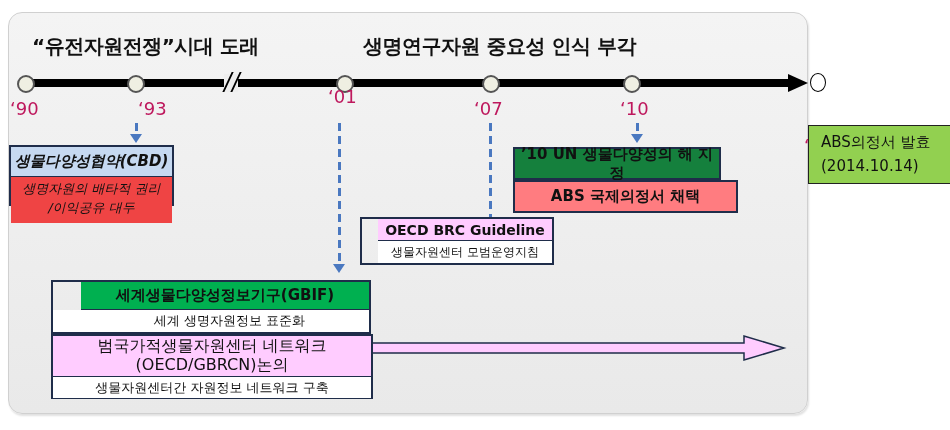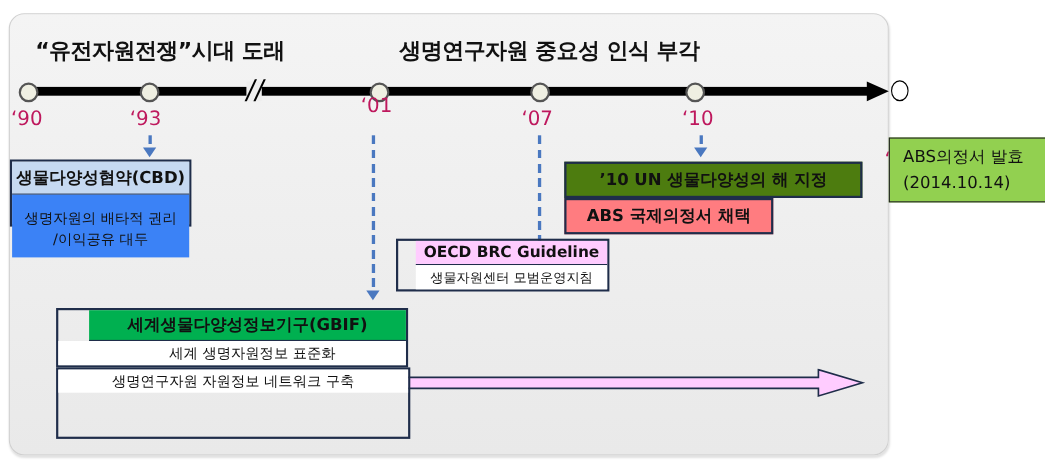--- a/index.html
+++ b/index.html
@@ -36,49 +36,49 @@
 <div class="arrowhead"></div>
 <div class="node-end"></div>
 
 <div class="node" style="left:17px;"></div>
 <div class="node" style="left:127px;"></div>
 <div class="node" style="left:336px;"></div>
 <div class="node" style="left:482px;"></div>
 <div class="node" style="left:623px;"></div>
 
 <div class="year" style="left:10px;top:98px;">‘90</div>
-<div class="year" style="left:118px;top:98px;">‘93</div>
+<div class="year" style="left:138px;top:98px;">‘93</div>
 <div class="year" style="left:328px;top:86px;">‘01</div>
 <div class="year" style="left:474px;top:98px;">‘07</div>
 <div class="year" style="left:620px;top:98px;">‘10</div>
 <div class="year" style="left:804px;top:103px;margin-top:32px;">‘14</div>
 
 <div class="vdash" style="left:135px;top:123px;height:12px;"></div>
 <div class="vhead" style="left:130px;top:134px;"></div>
 
 <div class="vdash" style="left:338px;top:123px;height:140px;"></div>
 <div class="vhead" style="left:333px;top:264px;"></div>
 
 <div class="vdash" style="left:489px;top:123px;height:110px;"></div>
 <div class="vhead" style="left:484px;top:233px;"></div>
 
 <div class="vdash" style="left:636px;top:123px;height:12px;"></div>
 <div class="vhead" style="left:631px;top:134px;"></div>
 
-<div class="box" style="left:9px;top:145px;width:165px;height:61px;">
+<div class="box" style="left:9px;top:145px;width:165px;height:61px;font-style:italic;">
   <div class="cell bold" style="height:30px;background:#c6d9f1;border-bottom:1.5px solid #1f2d4a;font-size:15px;">생물다양성협약(CBD)</div>
-  <div style="background:#3b82f6;height:44px;padding-top:13px;font-size:13px;line-height:19px;">
+  <div style="background:#ef4444;height:44px;padding-top:2px;font-size:13px;line-height:19px;">
     <div>생명자원의 배타적 권리</div>
     <div>/이익공유 대두</div>
   </div>
 </div>
 
-<div class="box cell bold" style="left:513px;top:147px;width:271px;height:33px;background:#4d7c0f;font-size:15px;">’10 UN 생물다양성의 해 지정</div>
+<div class="box cell bold" style="left:513px;top:147px;width:208px;height:33px;background:#15803d;font-size:15px;">’10 UN 생물다양성의 해 지정</div>
 
-<div class="box cell bold" style="left:513px;top:180px;width:190px;height:33px;background:#ff7c80;font-size:15px;">ABS 국제의정서 채택</div>
+<div class="box cell bold" style="left:513px;top:180px;width:225px;height:33px;background:#ff7c80;font-size:15px;">ABS 국제의정서 채택</div>
 
 <div class="box" style="left:808px;top:125px;width:168px;height:59px;background:#92d050;border:1.5px solid #222;text-align:left;padding:4px 0 0 12px;font-size:15px;line-height:24px;">
   <div>ABS의정서 발효</div>
   <div>(2014.10.14)</div>
 </div>
 
 <div class="box" style="left:360px;top:217px;width:194px;height:48px;padding-left:16px;">
   <div class="cell bold" style="height:22px;background:#ffccff;border-bottom:1.5px solid #1f2d4a;font-size:14px;">OECD BRC Guideline</div>
   <div class="cell" style="height:22px;background:#fff;font-size:12px;">생물자원센터 모범운영지침</div>
 </div>
@@ -86,14 +86,18 @@
 <svg class="pink-arrow" style="left:360px;top:335px;" width="430" height="30" viewBox="0 0 430 30">
   <polygon points="0,8 384,8 384,1 424,13 384,25 384,18 0,18" fill="#ffccff" stroke="#1f2d4a" stroke-width="1.5"></polygon>
 </svg>
 
 <div class="box" style="left:51px;top:280px;width:320px;height:54px;">
   <div class="cell bold" style="height:28px;background:#00b050;border-bottom:1.5px solid #1f2d4a;font-size:15px;margin-left:28px;">세계생물다양성정보기구(GBIF)</div>
   <div class="cell" style="height:22px;background:#fff;font-size:13px;padding-left:37px;">세계 생명자원정보 표준화</div>
 </div>
 
 <div class="box" style="left:51px;top:334px;width:322px;height:65px;">
-  <div class="cell" style="height:21px;background:#fff;font-size:13px;">생명연구자원 자원정보 네트워크 구축</div>
+  <div style="height:40px;background:#ffccff;border-bottom:1.5px solid #1f2d4a;font-size:16px;line-height:19px;">
+    <div>범국가적생물자원센터 네트워크</div>
+    <div>(OECD/GBRCN)논의</div>
+  </div>
+  <div class="cell" style="height:21px;background:#fff;font-size:13px;">생물자원센터간 자원정보 네트워크 구축</div>
 </div>
 
 </body></html>

